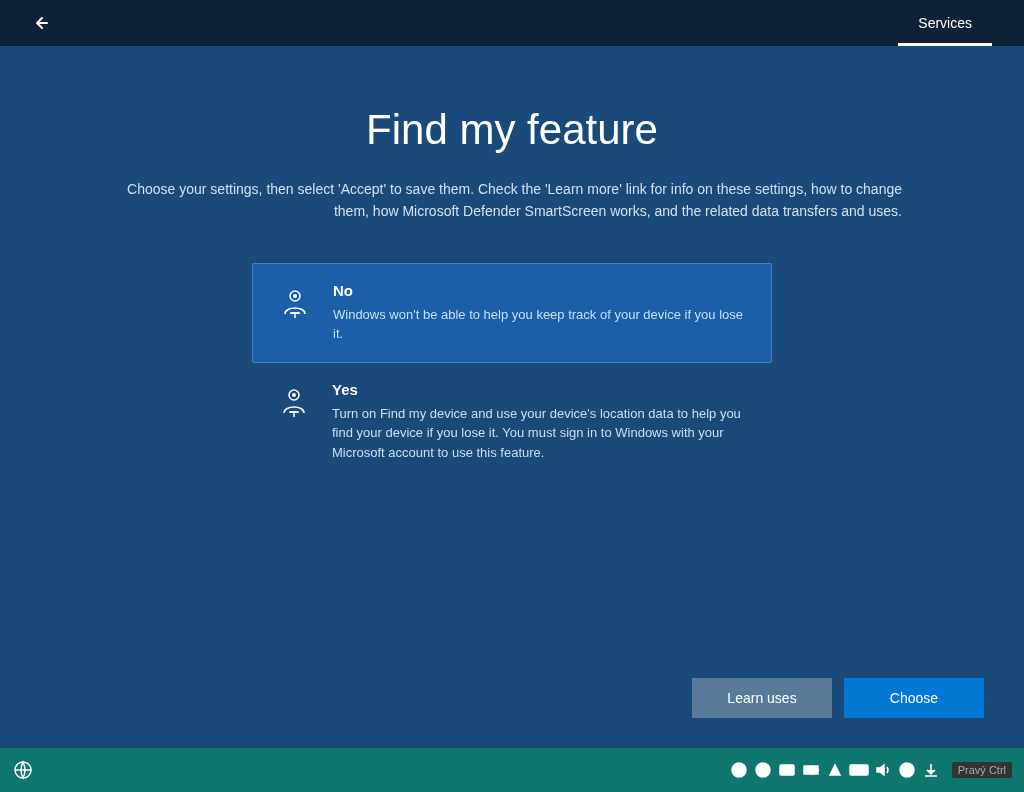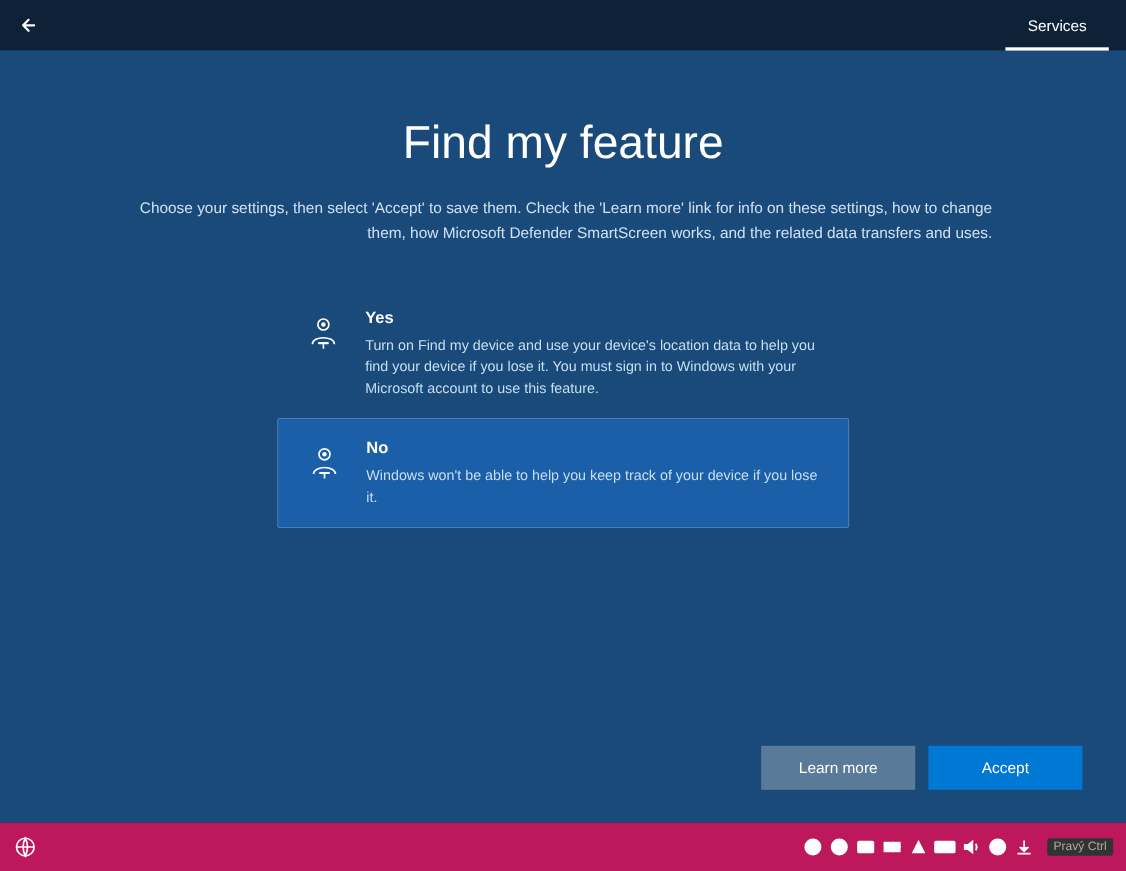--- a/index.html
+++ b/index.html
@@ -14,21 +14,21 @@
       flex-direction: column;
     }
 
     
     .top-bar {
       background: #0d2137;
       height: 46px;
       display: flex;
       align-items: center;
       justify-content: space-between;
-      padding: 0 16px;
+      padding: 0 32px;
       flex-shrink: 0;
     }
     .back-button {
       cursor: pointer;
       color: white;
       font-size: 18px;
       background: none;
       border: none;
       color: white;
       display: flex;
@@ -159,21 +159,21 @@
       border: none;
       padding: 12px 32px;
       font-size: 14px;
       cursor: pointer;
       min-width: 140px;
     }
 
     
     .taskbar {
       height: 44px;
-      background: #be185d;
+      background: #0f766e;
       display: flex;
       align-items: center;
       justify-content: space-between;
       padding: 0 12px;
       flex-shrink: 0;
     }
 
     .taskbar-left {
       display: flex;
       align-items: center;
@@ -247,58 +247,58 @@
     </div>
   </div>
 </div>
 
 <div class="main-content">
   <h1 class="page-title">Find my feature</h1>
   <p class="description">Choose your settings, then select 'Accept' to save them. Check the 'Learn more' link for info on these settings, how to change them, how Microsoft Defender SmartScreen works, and the related data transfers and uses.</p>
 
   <div class="options-container">
 
+    <div class="option-item selected">
+      <div class="option-icon">
+        <svg width="36" height="36" viewBox="0 0 36 36">
+          <circle cx="18" cy="12" r="5" class="device-icon"></circle>
+          <path d="M8 30 C8 22 28 22 28 30" class="device-icon"></path>
+          <circle cx="18" cy="12" r="2" fill="white"></circle>
+          <rect x="13" y="28" width="10" height="2" rx="1" fill="white"></rect>
+          <line x1="18" y1="30" x2="18" y2="34" stroke="white" stroke-width="1.5"></line>
+        </svg>
+      </div>
+      <div class="option-text">
+        <span class="option-label">No</span>
+        <span class="option-desc">Windows won't be able to help you keep track of your device if you lose it.</span>
+      </div>
+    </div>
+
     <div class="option-item">
       <div class="option-icon">
         <svg width="36" height="36" viewBox="0 0 36 36">
           <circle cx="18" cy="12" r="5" class="device-icon"></circle>
           <path d="M8 30 C8 22 28 22 28 30" class="device-icon"></path>
           <circle cx="18" cy="12" r="2" fill="white"></circle>
           <rect x="13" y="28" width="10" height="2" rx="1" fill="white"></rect>
           <line x1="18" y1="30" x2="18" y2="34" stroke="white" stroke-width="1.5"></line>
         </svg>
       </div>
       <div class="option-text">
         <span class="option-label">Yes</span>
         <span class="option-desc">Turn on Find my device and use your device's location data to help you find your device if you lose it. You must sign in to Windows with your Microsoft account to use this feature.</span>
       </div>
     </div>
 
-    <div class="option-item selected">
-      <div class="option-icon">
-        <svg width="36" height="36" viewBox="0 0 36 36">
-          <circle cx="18" cy="12" r="5" class="device-icon"></circle>
-          <path d="M8 30 C8 22 28 22 28 30" class="device-icon"></path>
-          <circle cx="18" cy="12" r="2" fill="white"></circle>
-          <rect x="13" y="28" width="10" height="2" rx="1" fill="white"></rect>
-          <line x1="18" y1="30" x2="18" y2="34" stroke="white" stroke-width="1.5"></line>
-        </svg>
-      </div>
-      <div class="option-text">
-        <span class="option-label">No</span>
-        <span class="option-desc">Windows won't be able to help you keep track of your device if you lose it.</span>
-      </div>
-    </div>
-
   </div>
 </div>
 
 <div class="bottom-bar">
-  <button class="btn-learn-more">Learn more</button>
-  <button class="btn-accept">Accept</button>
+  <button class="btn-learn-more">Learn uses</button>
+  <button class="btn-accept">Choose</button>
 </div>
 
 <div class="taskbar">
   <div class="taskbar-left">
     <div class="taskbar-icon">
       <svg width="20" height="20" viewBox="0 0 20 20" fill="none">
         <circle cx="10" cy="10" r="8" stroke="white" stroke-width="1.5"></circle>
         <path d="M10 2 Q14 10 10 18 Q6 10 10 2Z" stroke="white" stroke-width="1.5" fill="none"></path>
         <line x1="2" y1="10" x2="18" y2="10" stroke="white" stroke-width="1.5"></line>
       </svg>

